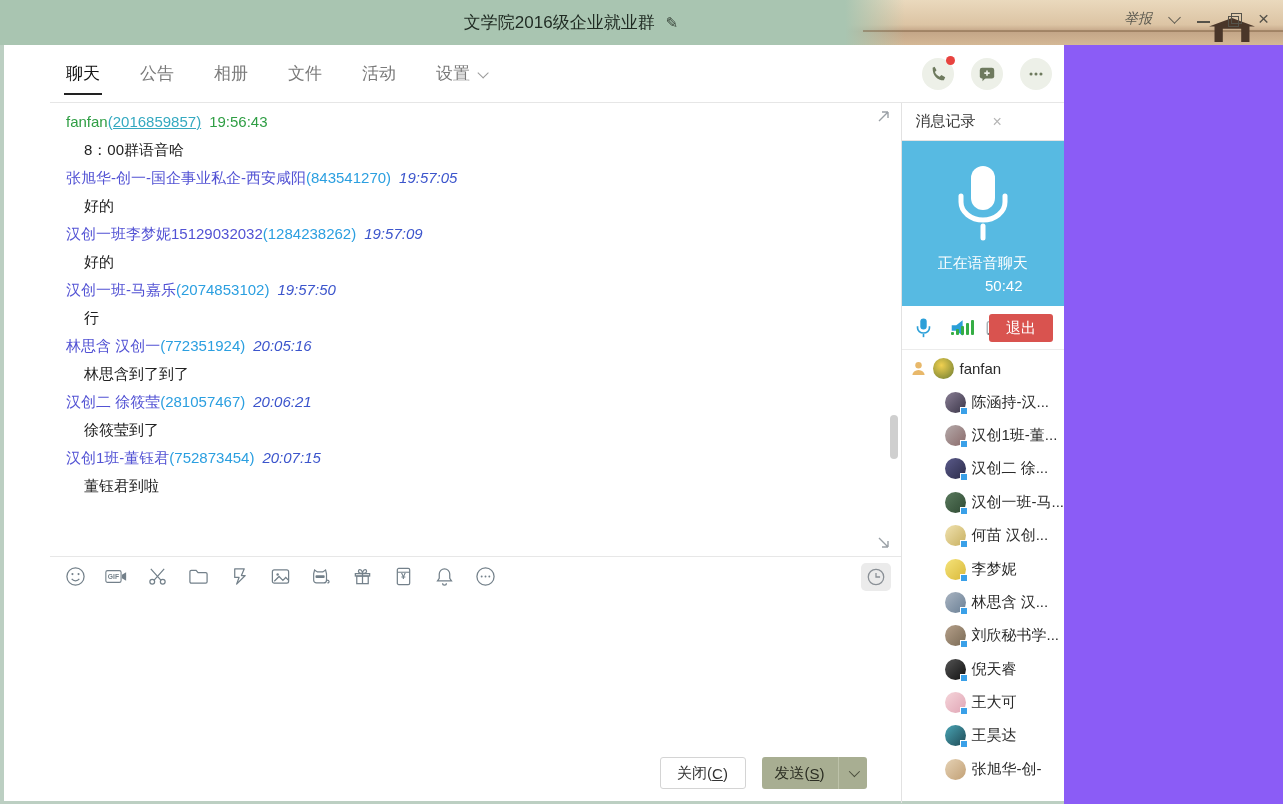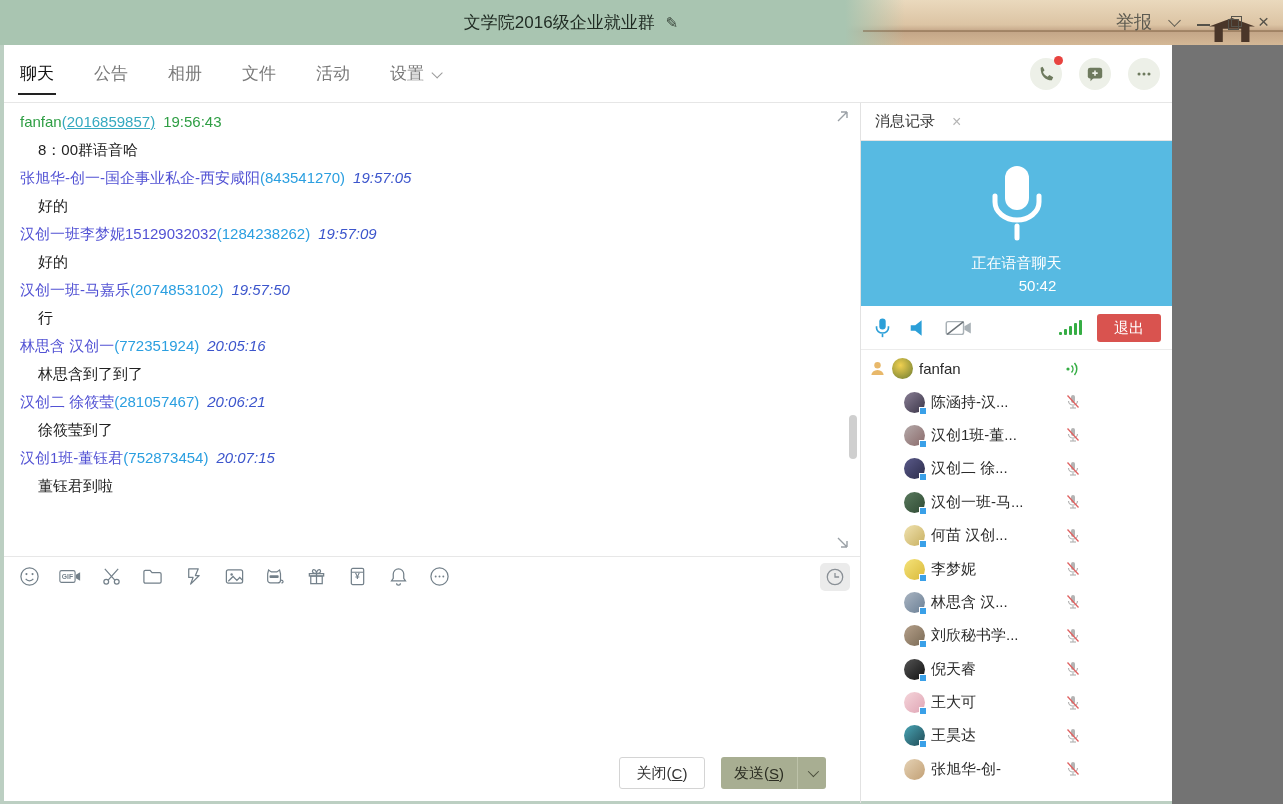--- a/index.html
+++ b/index.html
@@ -1,41 +1,41 @@
 <!DOCTYPE html>
 <html><head>
 <meta charset="utf-8">
 <style>
   html,body{margin:0;padding:0;background:#888;}
   *{box-sizing:border-box;font-family:"Liberation Sans","DejaVu Sans",sans-serif;}
-  .window{position:relative;width:1283px;height:804px;background:#737373;overflow:hidden;}
+  .window{position:relative;width:1283px;height:804px;background:#8b5cf6;overflow:hidden;}
 
   
   .titlebar{position:absolute;left:0;top:0;width:1283px;height:45px;
     background:
       linear-gradient(90deg,#a9c5b1 0,#a9c5b1 845px,rgba(169,197,177,0) 905px),
       linear-gradient(180deg,#ead9bd 0,#dcc4a4 55%,#c3a587 70%,#d4b896 100%);
   }
   .beach-horizon{position:absolute;right:0;top:30px;width:420px;height:2px;background:rgba(120,90,60,.45);}
   .beach-hut{position:absolute;right:28px;top:18px;width:46px;height:24px;background:#4a3629;
     clip-path:polygon(0 35%,50% 0,100% 35%,88% 35%,88% 100%,70% 100%,70% 45%,30% 45%,30% 100%,12% 100%,12% 35%);}
   .title{position:absolute;left:44.5%;top:11px;transform:translateX(-50%);font-size:17px;color:#1f2a22;white-space:nowrap;}
   .title .edit{font-size:15px;color:#3a463c;margin-left:6px;}
   .win-controls{position:absolute;right:14px;top:10px;display:flex;align-items:center;gap:18px;color:#55524a;}
-  .report{font-size:18px;color:#5c5a50;cursor:default;}
+  .report{font-size:14px;color:#5c5a50;cursor:default;font-style:italic;}
   .chev{width:9px;height:9px;border-right:1.6px solid #5c5a50;border-bottom:1.6px solid #5c5a50;transform:rotate(45deg);margin-top:-4px;}
   .minim{width:13px;height:2px;background:#55524a;margin-top:6px;}
   .restore{position:relative;width:12px;height:12px;}
   .restore:before{content:"";position:absolute;left:3px;top:0;width:9px;height:9px;border:1.6px solid #55524a;}
   .restore:after{content:"";position:absolute;left:0;top:3px;width:9px;height:9px;border:1.6px solid #55524a;background:transparent;}
   .closex{font-size:19px;line-height:16px;color:#55524a;}
 
   
-  .content{position:absolute;left:0;top:45px;width:1172px;height:759px;background:#fff;
-    border-left:4px solid #bccfc2;border-bottom:3px solid #bccfc2;}
+  .content{position:absolute;left:0;top:45px;width:1064px;height:759px;background:#fff;
+    border-left:4px solid #bccfc2;border-bottom:3px solid #bccfc2;padding-left:46px;}
 
   
   .tabbar{position:relative;height:58px;border-bottom:1px solid #e6e6e6;display:flex;align-items:center;padding-left:14px;}
   .tab{font-size:17px;color:#7a7a7a;margin-right:36px;position:relative;padding:16px 2px;cursor:default;white-space:nowrap;}
   .tab.active{color:#111;}
   .tab.active:after{content:"";position:absolute;left:0;right:0;bottom:6px;height:2.5px;background:#222;}
   .tab .tab-chev{display:inline-block;width:8px;height:8px;border-right:1.4px solid #9a9a9a;border-bottom:1.4px solid #9a9a9a;transform:rotate(45deg) translateY(-3px);margin-left:7px;}
   .tabbar-actions{position:absolute;right:12px;top:13px;display:flex;gap:17px;}
   .circle-btn{position:relative;width:32px;height:32px;border-radius:50%;background:#edf0e8;display:flex;align-items:center;justify-content:center;}
   .red-dot{position:absolute;right:-1px;top:-2px;width:9px;height:9px;border-radius:50%;background:#e8433f;}

